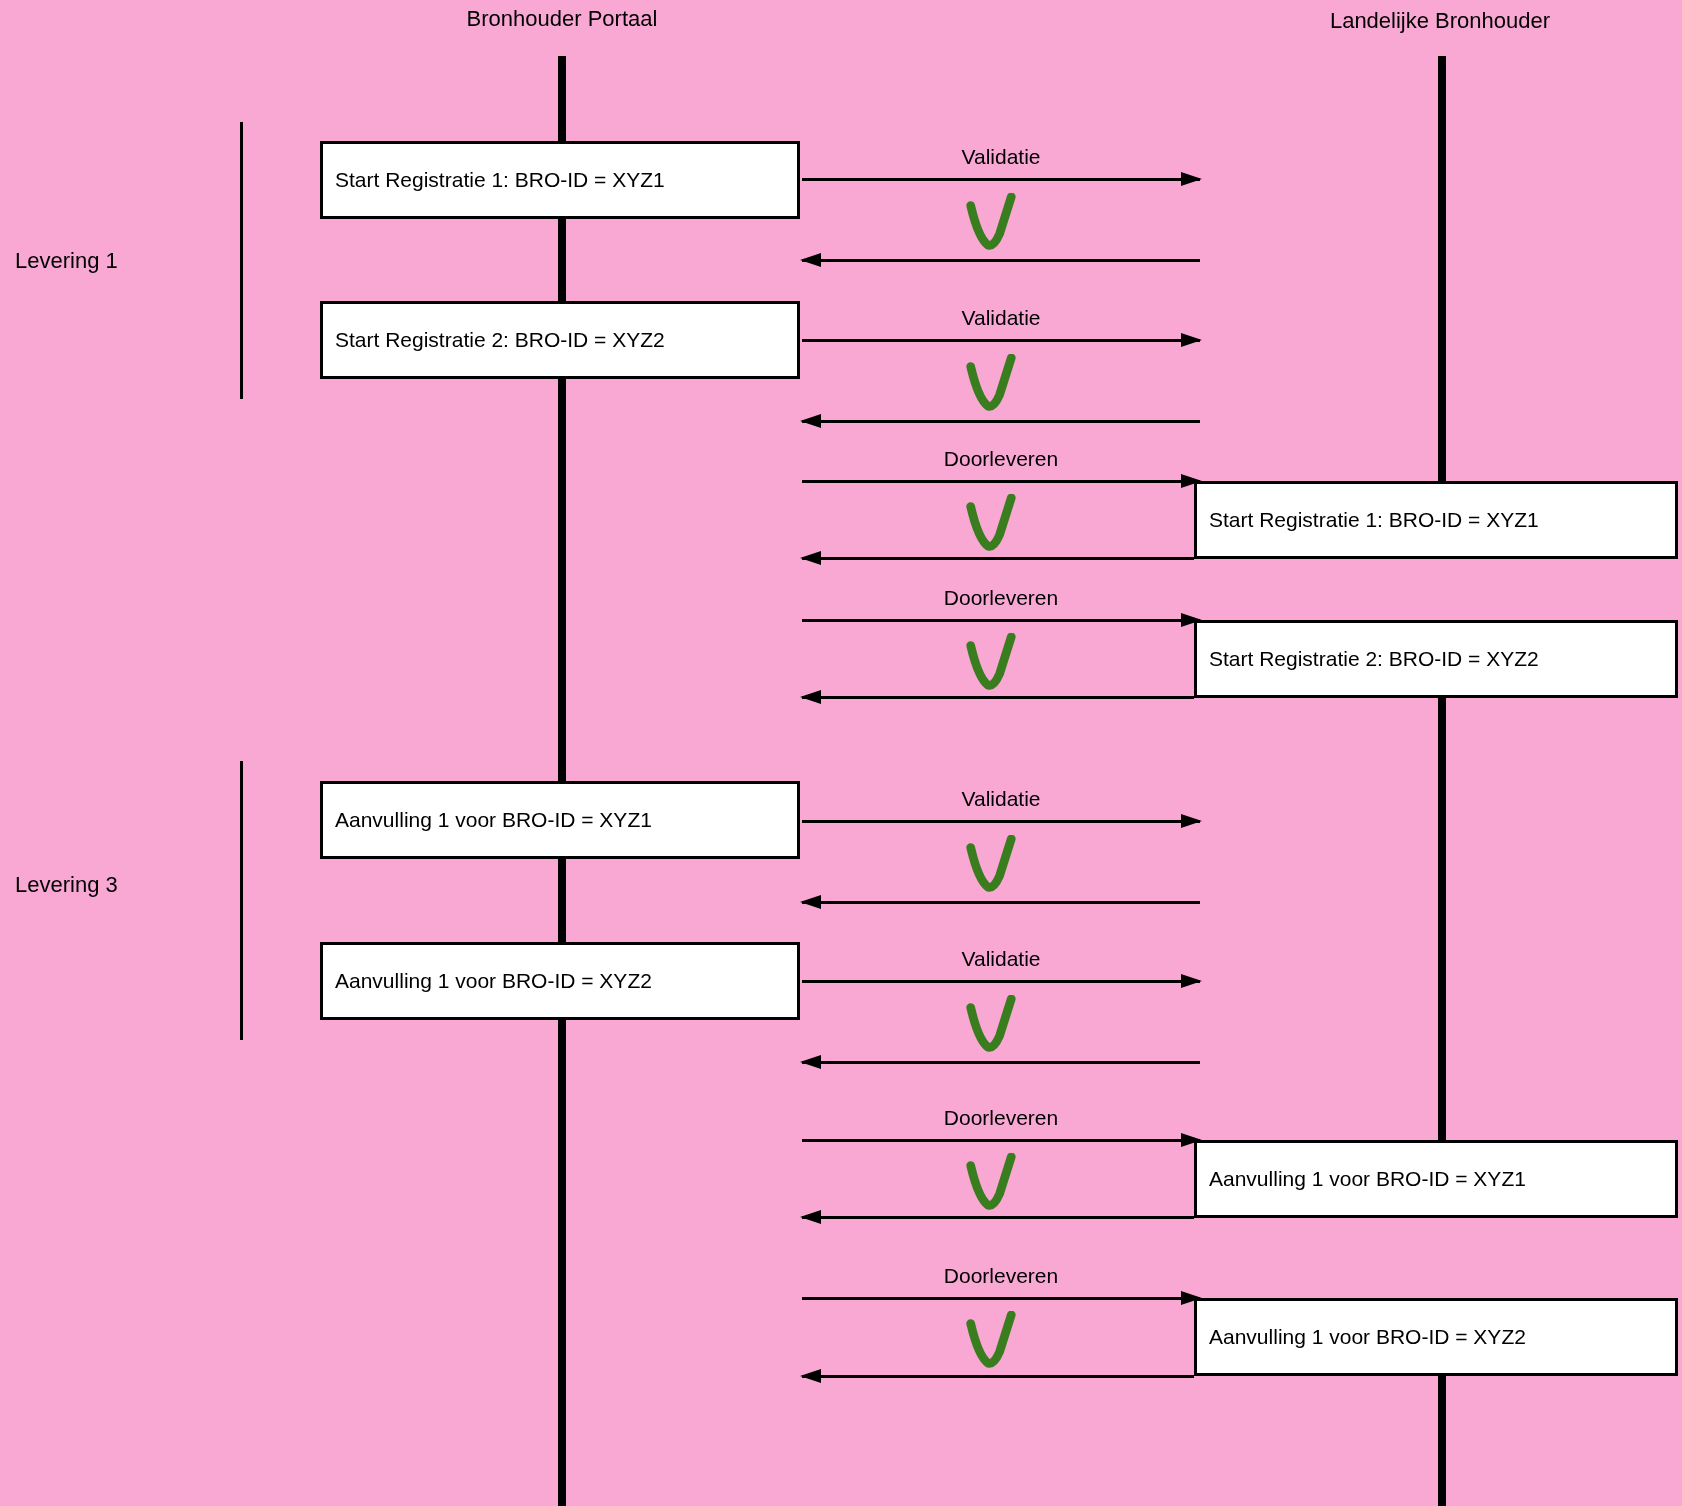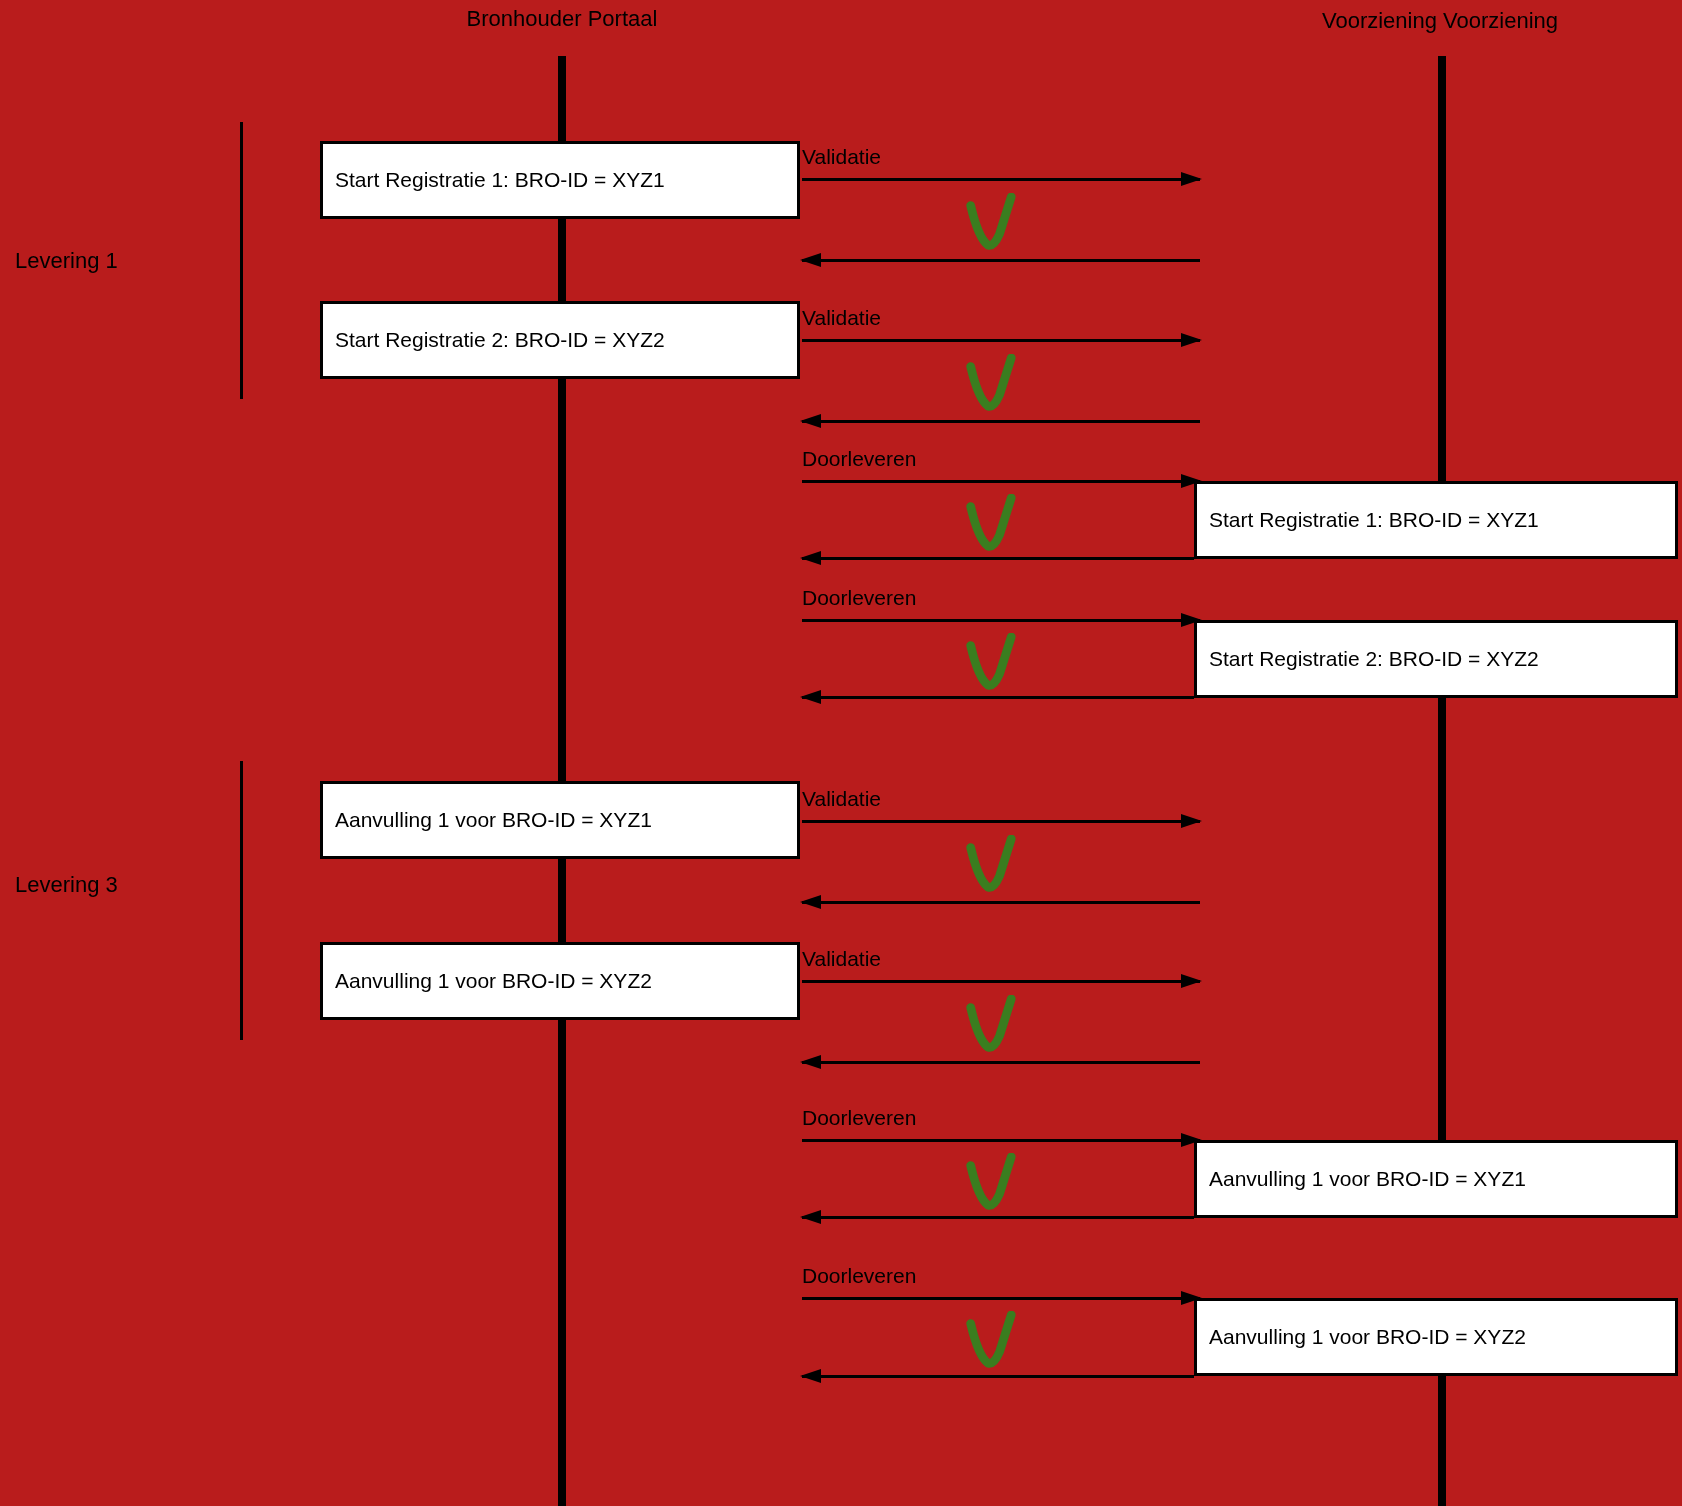--- a/index.html
+++ b/index.html
@@ -1,19 +1,19 @@
 <!DOCTYPE html>
 <html><head>
 <meta charset="utf-8">
 <style>
   html,body{margin:0;padding:0;background:#ffffff;}
   #canvas{
     position:relative;
     width:1682px;height:1506px;
-    background:#b91c1c;
+    background:#f9a8d4;
     font-family:"Liberation Sans", sans-serif;
     color:#000;
     overflow:hidden;
   }
   .hdr{
     position:absolute;width:400px;
     font-size:22px;text-align:center;white-space:nowrap;
   }
   .lifeline{
     position:absolute;width:8px;background:#000;
@@ -29,21 +29,21 @@
     background:#ffffff;border:3px solid #000;
     box-sizing:border-box;
     display:flex;align-items:center;
     padding-left:12px;
     font-size:21px;white-space:nowrap;
   }
   .box.lft{left:320px;width:480px;}
   .box.rgt{left:1194px;width:484px;}
   .msg-label{
     position:absolute;left:802px;width:398px;height:26px;
-    font-size:21px;text-align:left;white-space:nowrap;
+    font-size:21px;text-align:center;white-space:nowrap;
   }
   .arrow{
     position:absolute;left:802px;height:3px;background:#000;
   }
   .arrow.right{width:398px;}
   .arrow.left{width:398px;}
   .arrow.left.short{width:392px;}
   .arrow.right::after{
     content:"";position:absolute;right:-2px;top:-6px;
     width:0;height:0;
@@ -61,21 +61,21 @@
   .check{
     position:absolute;width:52px;height:58px;
   }
 </style>
 </head>
 <body>
 
 <div id="canvas">
 
   <div class="hdr" style="left:362px;top:6px;">Bronhouder Portaal</div>
-  <div class="hdr" style="left:1240px;top:8px;">Voorziening Voorziening</div>
+  <div class="hdr" style="left:1240px;top:8px;">Landelijke Bronhouder</div>
 
   <div class="lifeline" style="left:558px;top:56px;height:1450px;"></div>
   <div class="lifeline" style="left:1438px;top:56px;height:426px;"></div>
   <div class="lifeline" style="left:1438px;top:698px;height:442px;"></div>
   <div class="lifeline" style="left:1438px;top:1376px;height:130px;"></div>
 
   <div class="bracket" style="left:240px;top:122px;height:277px;"></div>
   <div class="bracket" style="left:240px;top:761px;height:279px;"></div>
   <div class="side-label" style="left:15px;top:248px;">Levering 1</div>
   <div class="side-label" style="left:15px;top:872px;">Levering 3</div>

